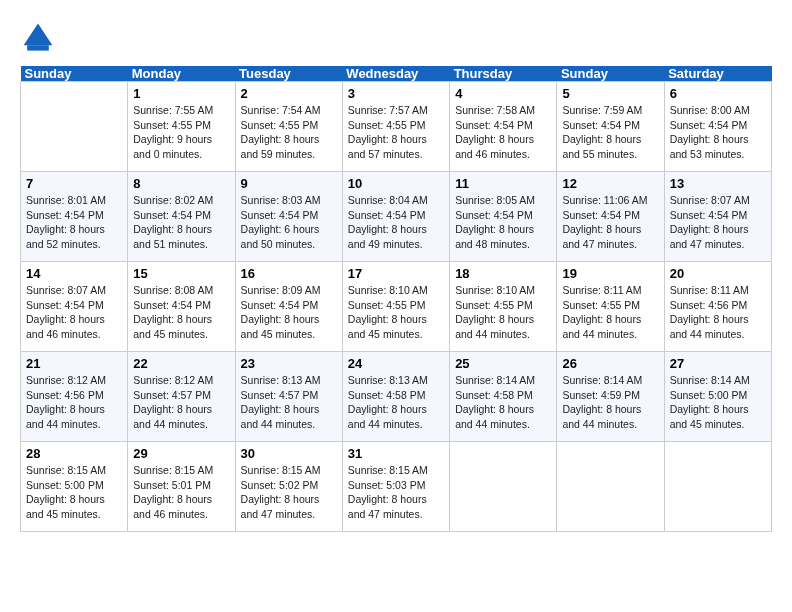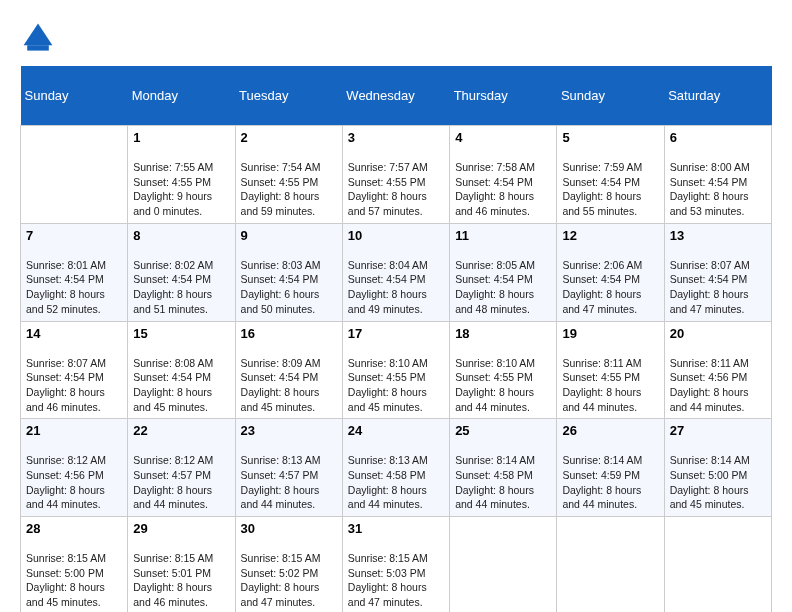--- a/index.html
+++ b/index.html
@@ -46,43 +46,42 @@
       margin-top: 2px;
     }
     table {
       width: 100%;
       border-collapse: collapse;
       font-size: 11px;
     }
     th {
       background-color: #1565c0;
       color: #fff;
-      padding: 22px 4px;
+      padding: 0 4px;
       text-align: left;
       font-size: 13px;
-      font-weight: normal;
+      font-weight: bold;
     }
     td {
       border: 1px solid #ccc;
       vertical-align: top;
       padding: 4px 5px;
       height: 90px;
       width: 107px;
     }
     .day-num {
       font-weight: bold;
       font-size: 13px;
       margin-bottom: 2px;
       display: block;
     }
     .day-info {
       font-size: 10.5px;
       color: #222;
       line-height: 1.4;
-      margin-top: 15px;
     }
     .empty-cell {
       background: #f9f9f9;
     }
     tr:nth-child(even) td { background-color: #f5f7ff; }
     tr:nth-child(odd) td { background-color: #ffffff; }
     th:first-child { border-radius: 0; }
   </style>
 </head>
 <body>
@@ -205,21 +204,21 @@
         <span class="day-num">11</span>
         <div class="day-info">
           <div>Sunrise: 8:05 AM</div>
           <div>Sunset: 4:54 PM</div>
           <div>Daylight: 8 hours and 48 minutes.</div>
         </div>
       </td>
         <td>
         <span class="day-num">12</span>
         <div class="day-info">
-          <div>Sunrise: 2:06 AM</div>
+          <div>Sunrise: 11:06 AM</div>
           <div>Sunset: 4:54 PM</div>
           <div>Daylight: 8 hours and 47 minutes.</div>
         </div>
       </td>
         <td>
         <span class="day-num">13</span>
         <div class="day-info">
           <div>Sunrise: 8:07 AM</div>
           <div>Sunset: 4:54 PM</div>
           <div>Daylight: 8 hours and 47 minutes.</div>

